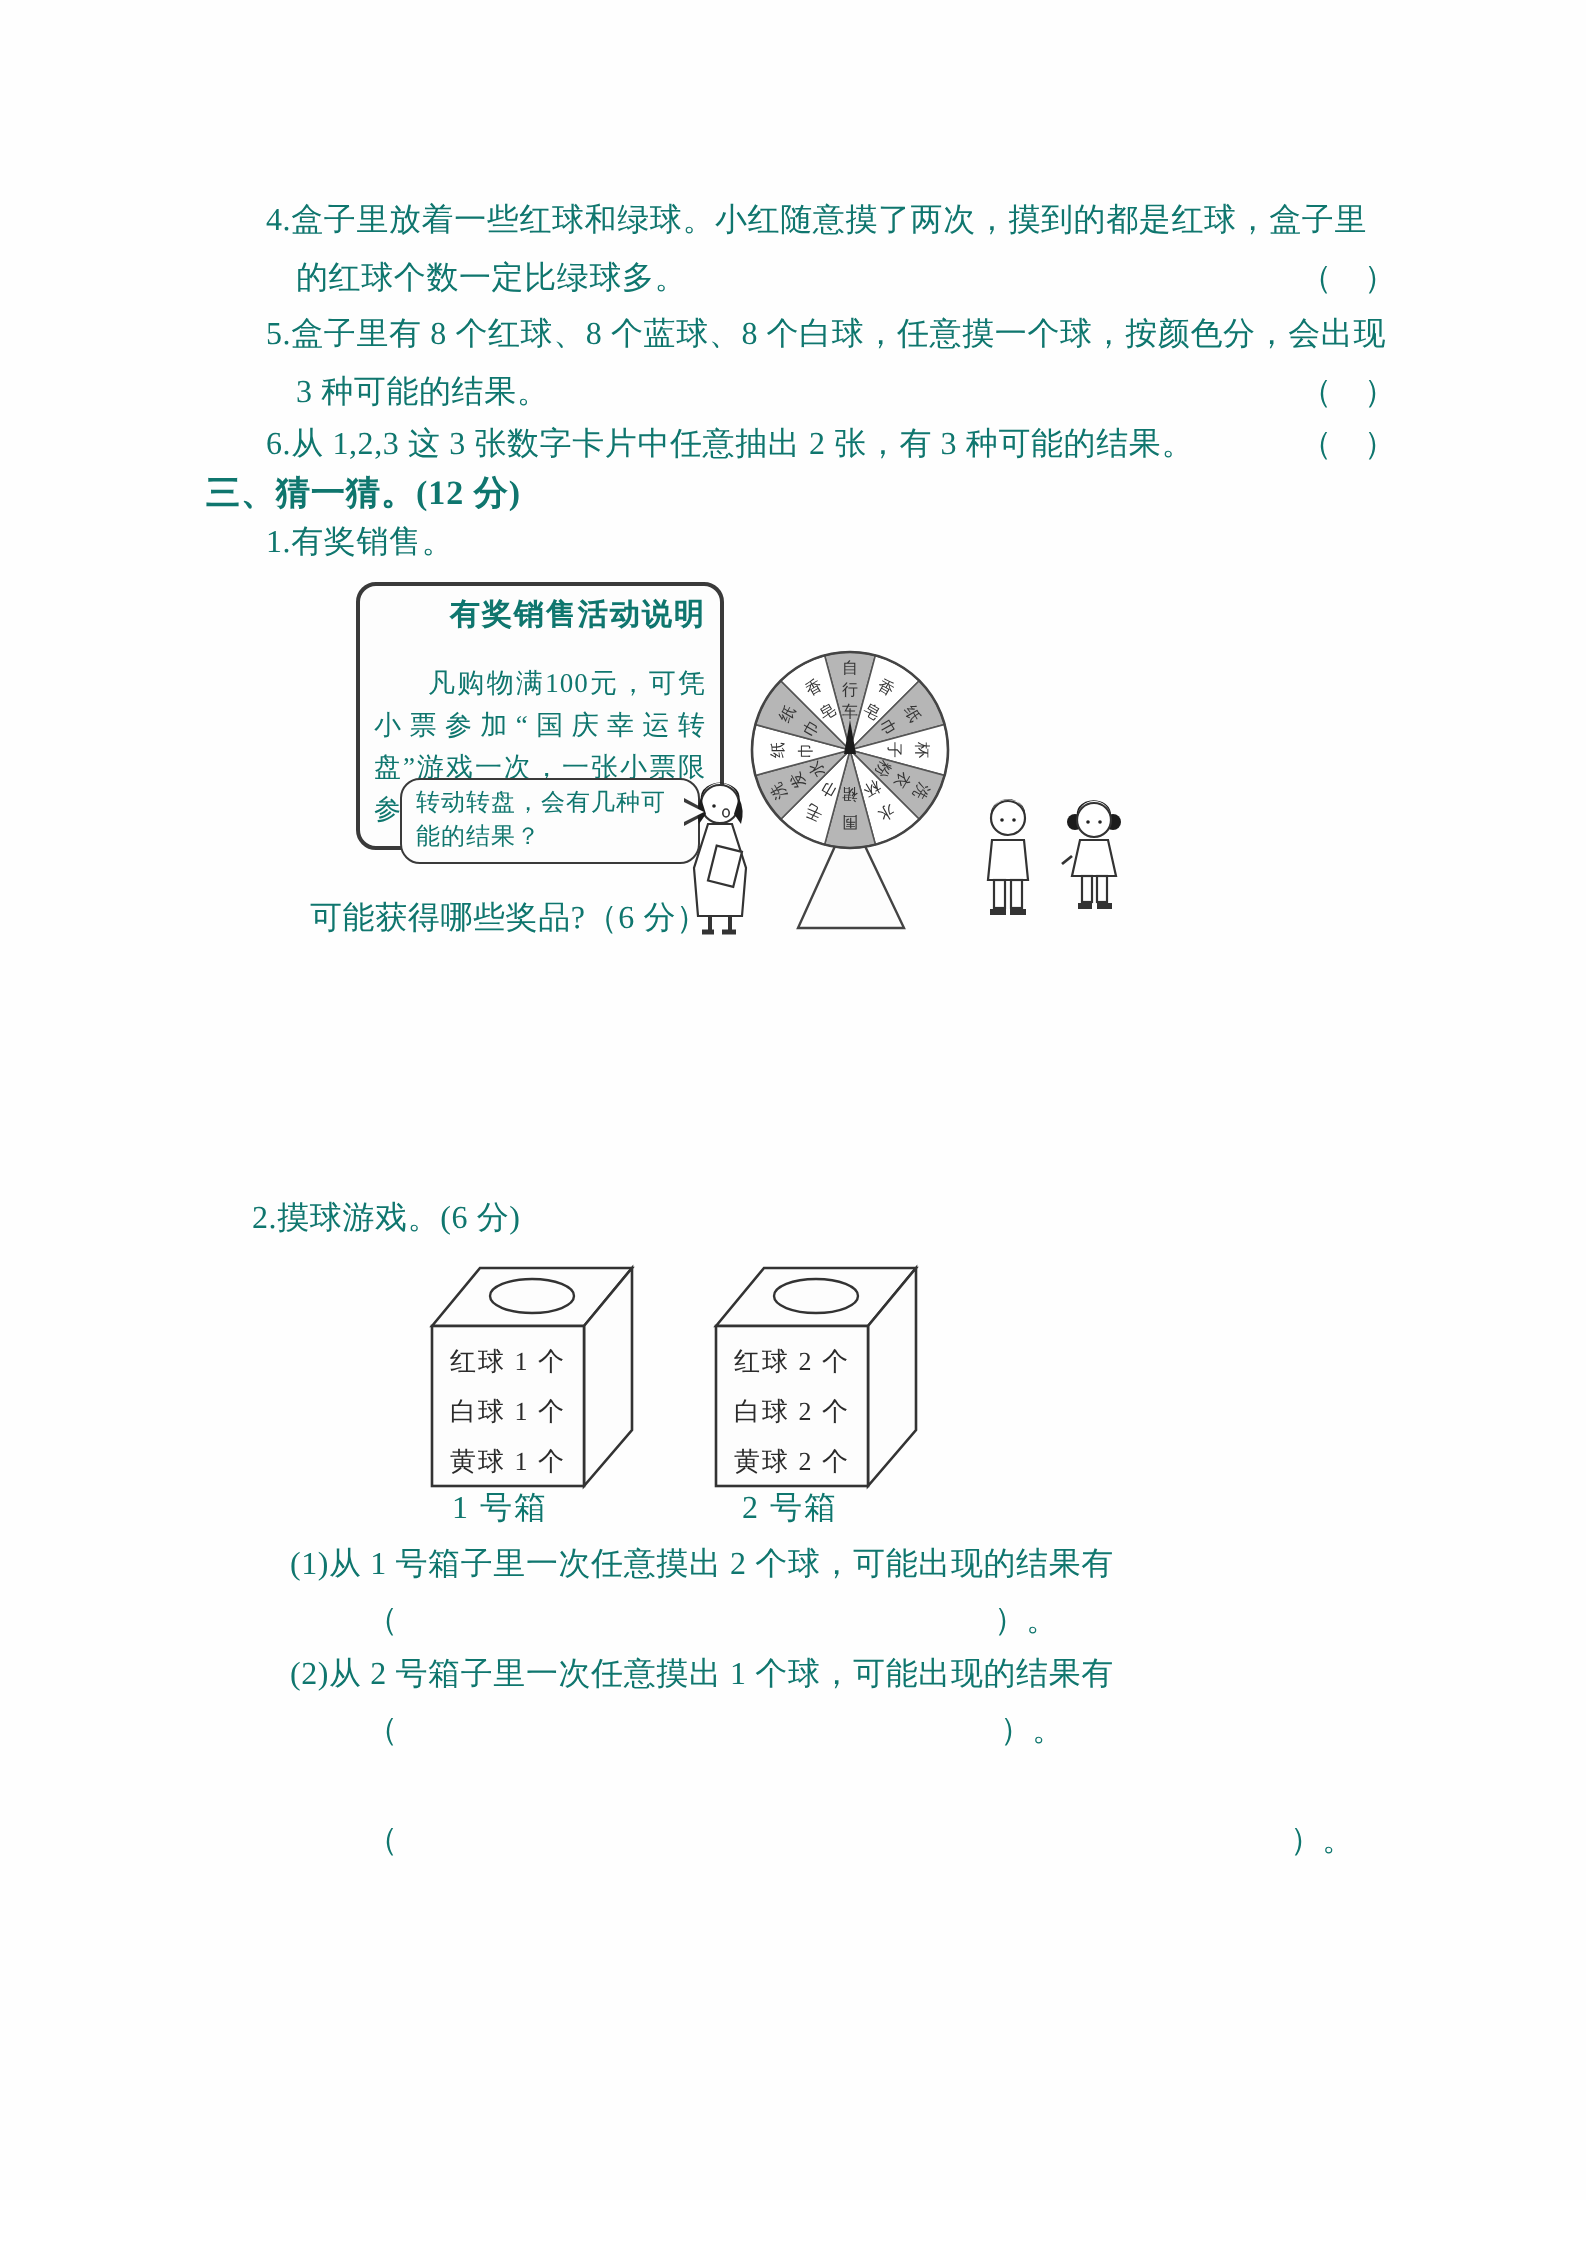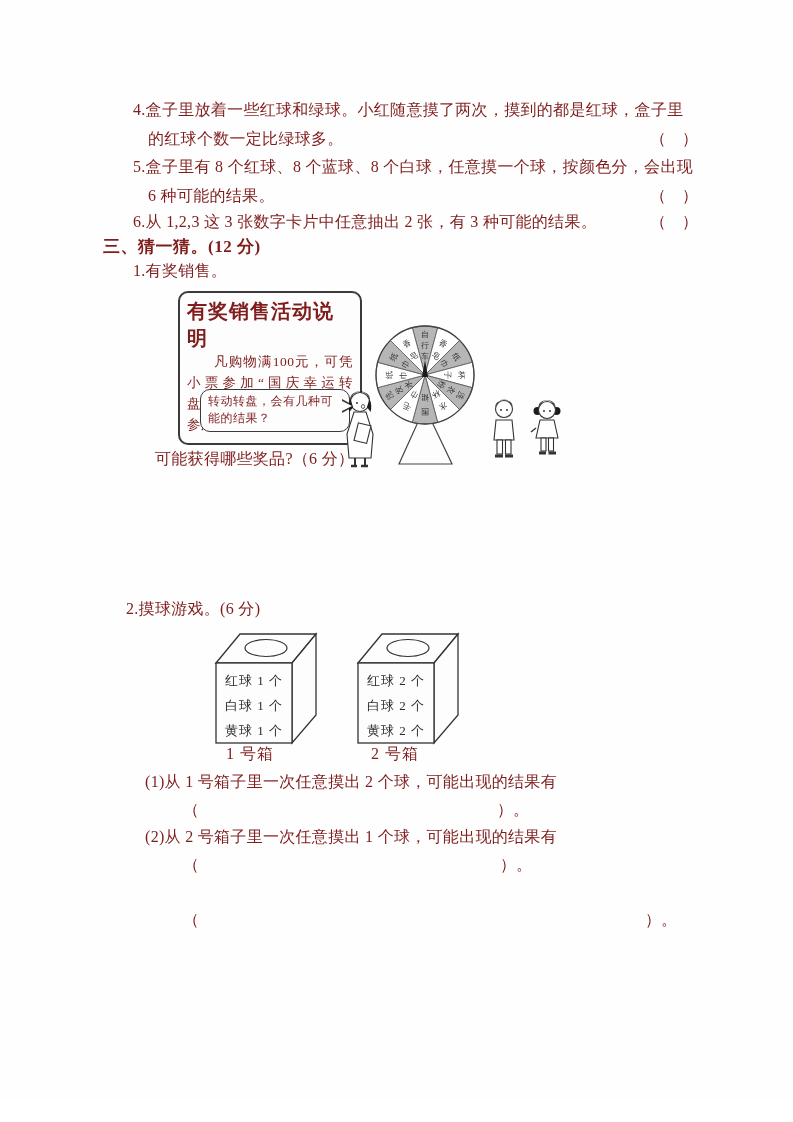--- a/index.html
+++ b/index.html
@@ -2,33 +2,33 @@
 <html><head>
 <meta charset="utf-8">
 <style>
   html,body{margin:0;padding:0;background:#ffffff;}
   .page{
     position:relative;
     width:793px;height:1100px;
     margin:0 auto;
     background:#fefefe;
     font-family:"Liberation Serif","DejaVu Serif",serif;
-    color:#7f1d1d;
+    color:#0f766e;
     overflow:hidden;
   }
   .line{position:absolute;font-size:16px;white-space:nowrap;letter-spacing:0.3px;}
   .paren{position:absolute;font-size:16px;white-space:nowrap;}
   .section-header{position:absolute;font-size:17px;font-weight:bold;white-space:nowrap;letter-spacing:0.5px;}
   
   .promo-box{
     position:absolute;left:178px;top:291px;width:184px;
     border:2px solid #3a3a3a;border-radius:10px;
     background:#fdfdfd;padding:5px 7px 7px 7px;box-sizing:border-box;
   }
-  .promo-title{font-size:20px;font-weight:bold;text-align:left;letter-spacing:1px;margin-bottom:0;}
+  .promo-title{font-size:15px;font-weight:bold;text-align:right;letter-spacing:1px;margin-bottom:15px;}
   .promo-body{font-size:13.5px;line-height:1.55;text-indent:2em;text-align:justify;letter-spacing:0.5px;}
   
   .bubble{
     position:absolute;left:200px;top:389px;width:134px;
     border:1.6px solid #3a3a3a;border-radius:10px;
     background:#fdfdfd;padding:3px 7px;font-size:12px;line-height:1.45;
     letter-spacing:0.5px;
   }
   .bubble:after{
     content:"";position:absolute;right:-13px;top:9px;
@@ -48,21 +48,21 @@
 </head>
 <body>
 
 <div class="page">
 
   <div class="line" style="left:133px;top:100px;">4.盒子里放着一些红球和绿球。小红随意摸了两次，摸到的都是红球，盒子里</div>
   <div class="line" style="left:148px;top:129px;">的红球个数一定比绿球多。</div>
   <div class="paren" style="left:650px;top:129px;">（　）</div>
 
   <div class="line" style="left:133px;top:157px;">5.盒子里有 8 个红球、8 个蓝球、8 个白球，任意摸一个球，按颜色分，会出现</div>
-  <div class="line" style="left:148px;top:186px;">6 种可能的结果。</div>
+  <div class="line" style="left:148px;top:186px;">3 种可能的结果。</div>
   <div class="paren" style="left:650px;top:186px;">（　）</div>
 
   <div class="line" style="left:133px;top:212px;">6.从 1,2,3 这 3 张数字卡片中任意抽出 2 张，有 3 种可能的结果。</div>
   <div class="paren" style="left:650px;top:212px;">（　）</div>
 
   <div class="section-header" style="left:103px;top:235px;">三、猜一猜。(12 分)</div>
 
   <div class="line" style="left:133px;top:261px;">1.有奖销售。</div>
 
   <div class="promo-box">

